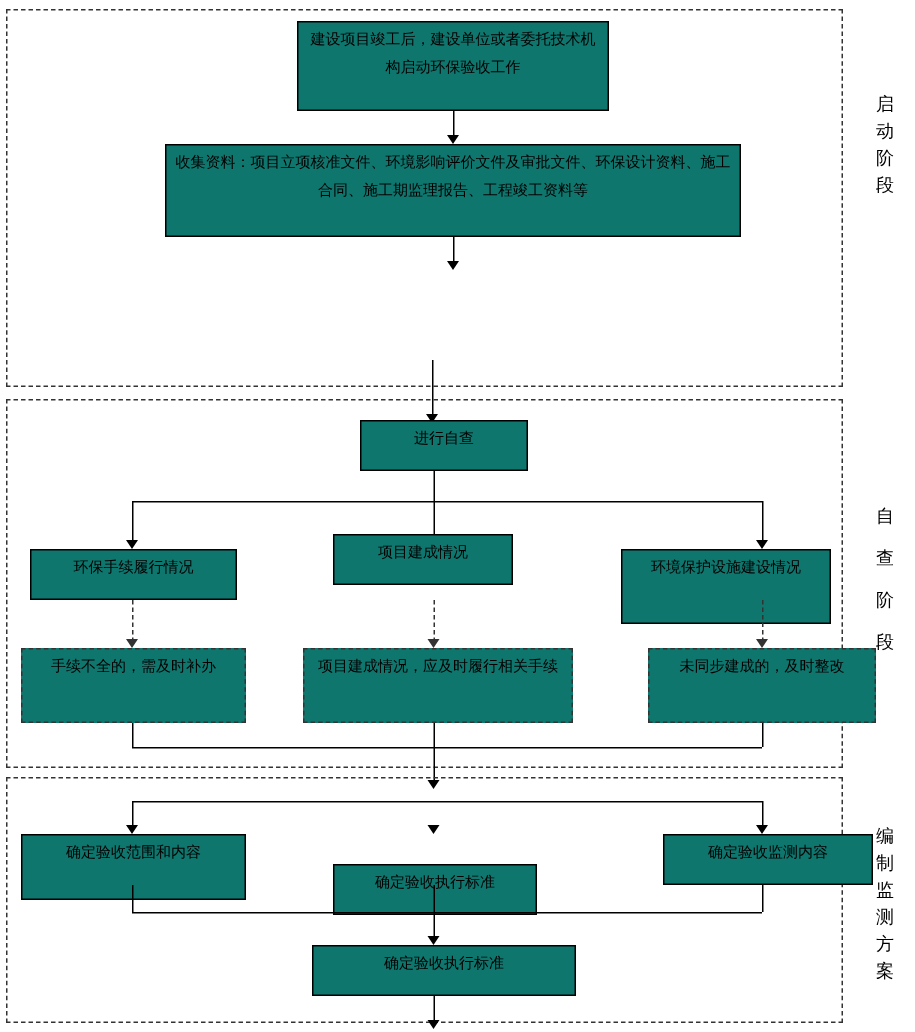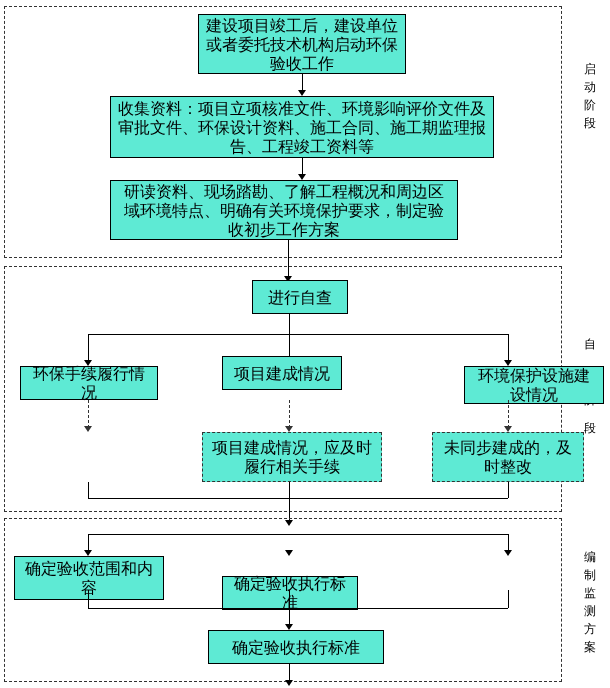--- a/index.html
+++ b/index.html
@@ -29,26 +29,25 @@
     letter-spacing:0;
     color:#000;
   }
   .stage-label span{display:block;}
 
   
   .box{
     position:absolute;
     box-sizing:border-box;
     border:1px solid #000;
-    background:#5eead4;
+    background:#0f766e;
     display:flex;
-    align-items:center;
     justify-content:center;
     text-align:center;
-    font-size:16px;
+    font-size:10px;
     line-height:19px;
     padding:2px 6px;
   }
   .box.dashed{border:1px dashed #333;}
   .box .txt{display:block;width:100%;}
 
   
   .line{position:absolute;background:#000;}
   .vline{width:1px;}
   .hline{height:1px;}
@@ -84,65 +83,65 @@
   <div class="line vline" style="left:302px;top:74px;height:18px;"></div>
   <div class="arrow" style="left:298px;top:90px;"></div>
 
   <div class="box" style="left:110px;top:96px;width:384px;height:62px;">
     <span class="txt">收集资料：项目立项核准文件、环境影响评价文件及审批文件、环保设计资料、施工合同、施工期监理报告、工程竣工资料等</span>
   </div>
 
   <div class="line vline" style="left:302px;top:158px;height:18px;"></div>
   <div class="arrow" style="left:298px;top:174px;"></div>
 
-  <div class="box" style="left:110px;top:180px;width:348px;height:60px;">
-    <span class="txt">研读资料、现场踏勘、了解工程概况和周边区域环境特点、明确有关环境保护要求，制定验收初步工作方案</span>
-  </div>
 
   <div class="line vline" style="left:288px;top:240px;height:38px;"></div>
   <div class="arrow" style="left:284px;top:276px;"></div>
 
   <div class="stage" style="left:4px;top:266px;width:558px;height:246px;"></div>
   <div class="stage-label" style="left:575px;top:330px;line-height:28px;">
     <span>自</span>
     <span>查</span>
     <span>阶</span>
     <span>段</span>
   </div>
 
-  <div class="box" style="left:240px;top:280px;width:96px;height:34px;margin-left:12px;">
+  <div class="box" style="left:240px;top:280px;width:112px;height:34px;">
     <span class="txt">进行自查</span>
   </div>
 
   <div class="line vline" style="left:289px;top:314px;height:20px;"></div>
   <div class="line hline" style="left:88px;top:334px;width:420px;"></div>
   <div class="line vline" style="left:88px;top:334px;height:28px;"></div>
   <div class="line vline" style="left:289px;top:334px;height:28px;"></div>
   <div class="line vline" style="left:508px;top:334px;height:28px;"></div>
   <div class="arrow" style="left:84px;top:360px;"></div>
   <div class="arrow" style="left:285px;top:360px;"></div>
   <div class="arrow" style="left:504px;top:360px;"></div>
 
   <div class="box" style="left:20px;top:366px;width:138px;height:34px;">
     <span class="txt">环保手续履行情况</span>
   </div>
   <div class="box" style="left:222px;top:356px;width:120px;height:34px;">
     <span class="txt">项目建成情况</span>
   </div>
-  <div class="box" style="left:464px;top:366px;width:140px;height:38px;">
+  <div class="box" style="left:414px;top:366px;width:140px;height:50px;">
     <span class="txt">环境保护设施建设情况</span>
   </div>
 
   <div class="line dash-v" style="left:88px;top:400px;height:28px;"></div>
   <div class="arrow dash" style="left:84px;top:426px;"></div>
   <div class="line dash-v" style="left:289px;top:400px;height:28px;"></div>
   <div class="arrow dash" style="left:285px;top:426px;"></div>
   <div class="line dash-v" style="left:508px;top:400px;height:28px;"></div>
   <div class="arrow dash" style="left:504px;top:426px;"></div>
 
+  <div class="box dashed" style="left:14px;top:432px;width:150px;height:50px;">
+    <span class="txt">手续不全的，需及时补办</span>
+  </div>
   <div class="box dashed" style="left:202px;top:432px;width:180px;height:50px;">
     <span class="txt">项目建成情况，应及时履行相关手续</span>
   </div>
   <div class="box dashed" style="left:432px;top:432px;width:152px;height:50px;">
     <span class="txt">未同步建成的，及时整改</span>
   </div>
 
   <div class="line vline" style="left:88px;top:482px;height:16px;"></div>
   <div class="line vline" style="left:289px;top:482px;height:16px;"></div>
   <div class="line vline" style="left:508px;top:482px;height:16px;"></div>
@@ -166,20 +165,23 @@
   <div class="arrow" style="left:84px;top:550px;"></div>
   <div class="arrow" style="left:285px;top:550px;"></div>
   <div class="arrow" style="left:504px;top:550px;"></div>
 
   <div class="box" style="left:14px;top:556px;width:150px;height:44px;">
     <span class="txt">确定验收范围和内容</span>
   </div>
   <div class="box" style="left:222px;top:556px;width:136px;height:34px;margin-top:20px;">
     <span class="txt">确定验收执行标准</span>
   </div>
+  <div class="box" style="left:442px;top:556px;width:140px;height:34px;">
+    <span class="txt">确定验收监测内容</span>
+  </div>
 
   <div class="line vline" style="left:88px;top:590px;height:18px;"></div>
   <div class="line vline" style="left:289px;top:590px;height:18px;"></div>
   <div class="line vline" style="left:508px;top:590px;height:18px;"></div>
   <div class="line hline" style="left:88px;top:608px;width:420px;"></div>
   <div class="line vline" style="left:289px;top:608px;height:18px;"></div>
   <div class="arrow" style="left:285px;top:624px;"></div>
 
   <div class="box" style="left:208px;top:630px;width:176px;height:34px;">
     <span class="txt">确定验收执行标准</span>

